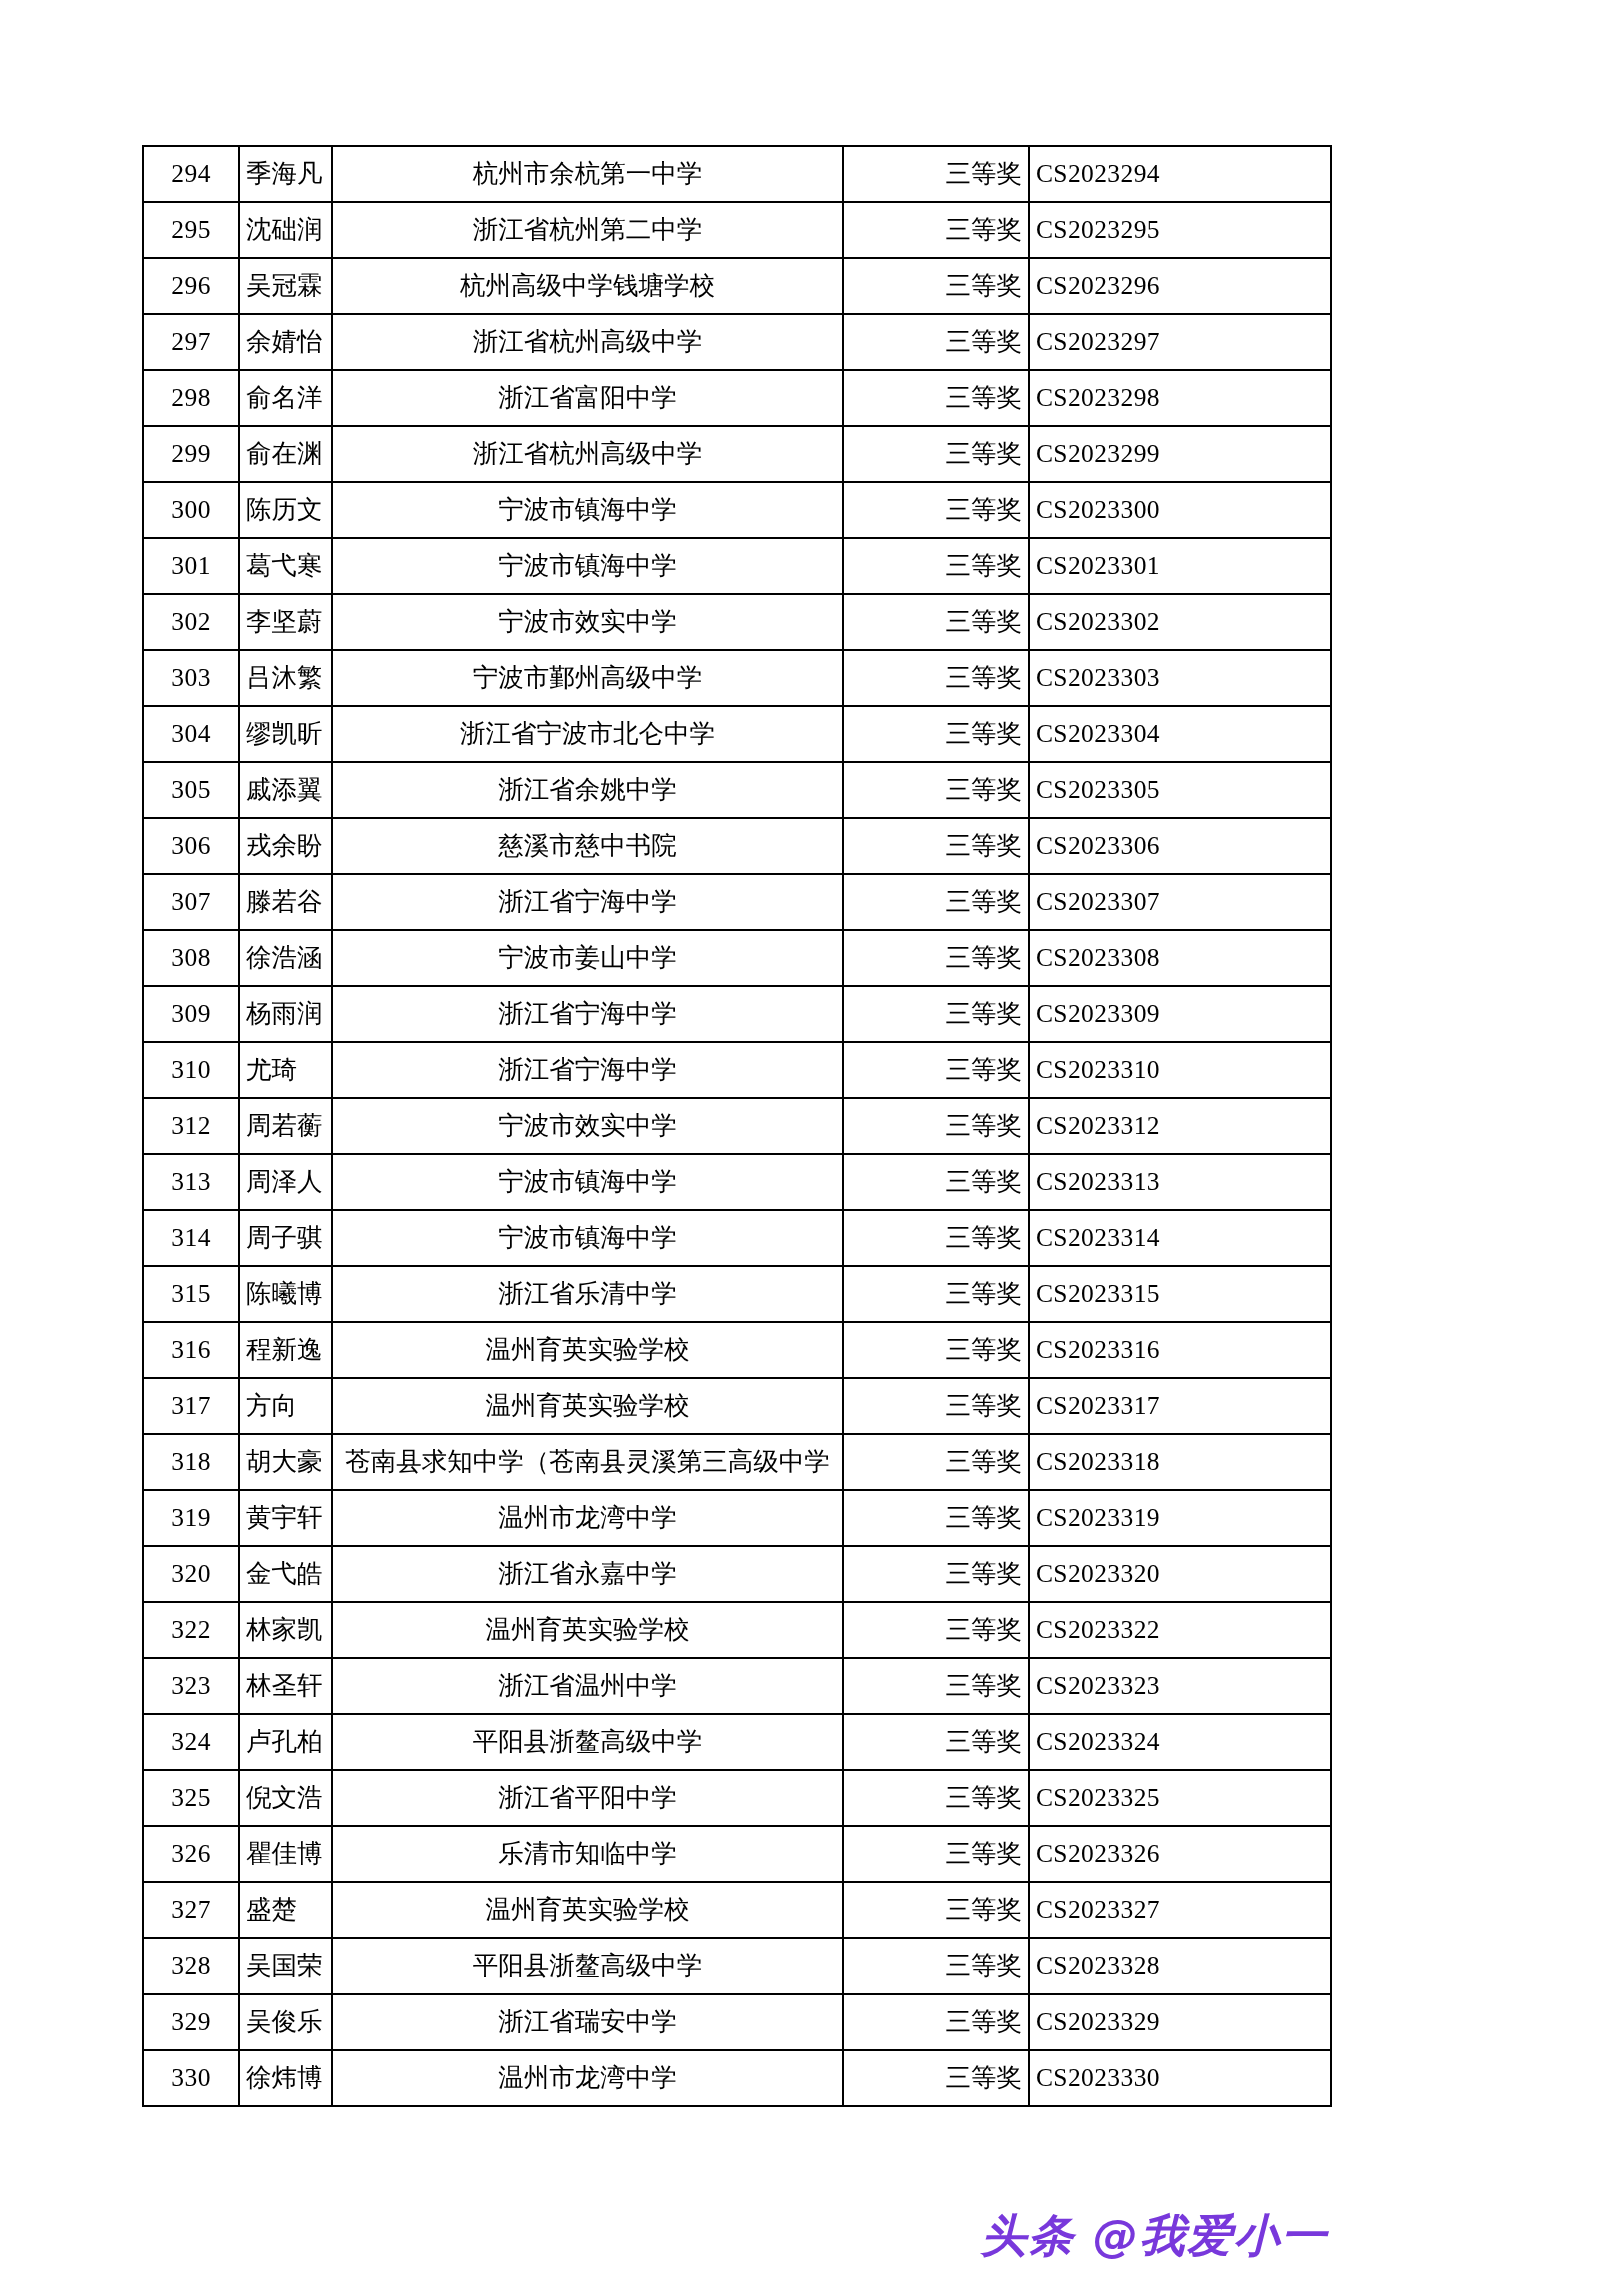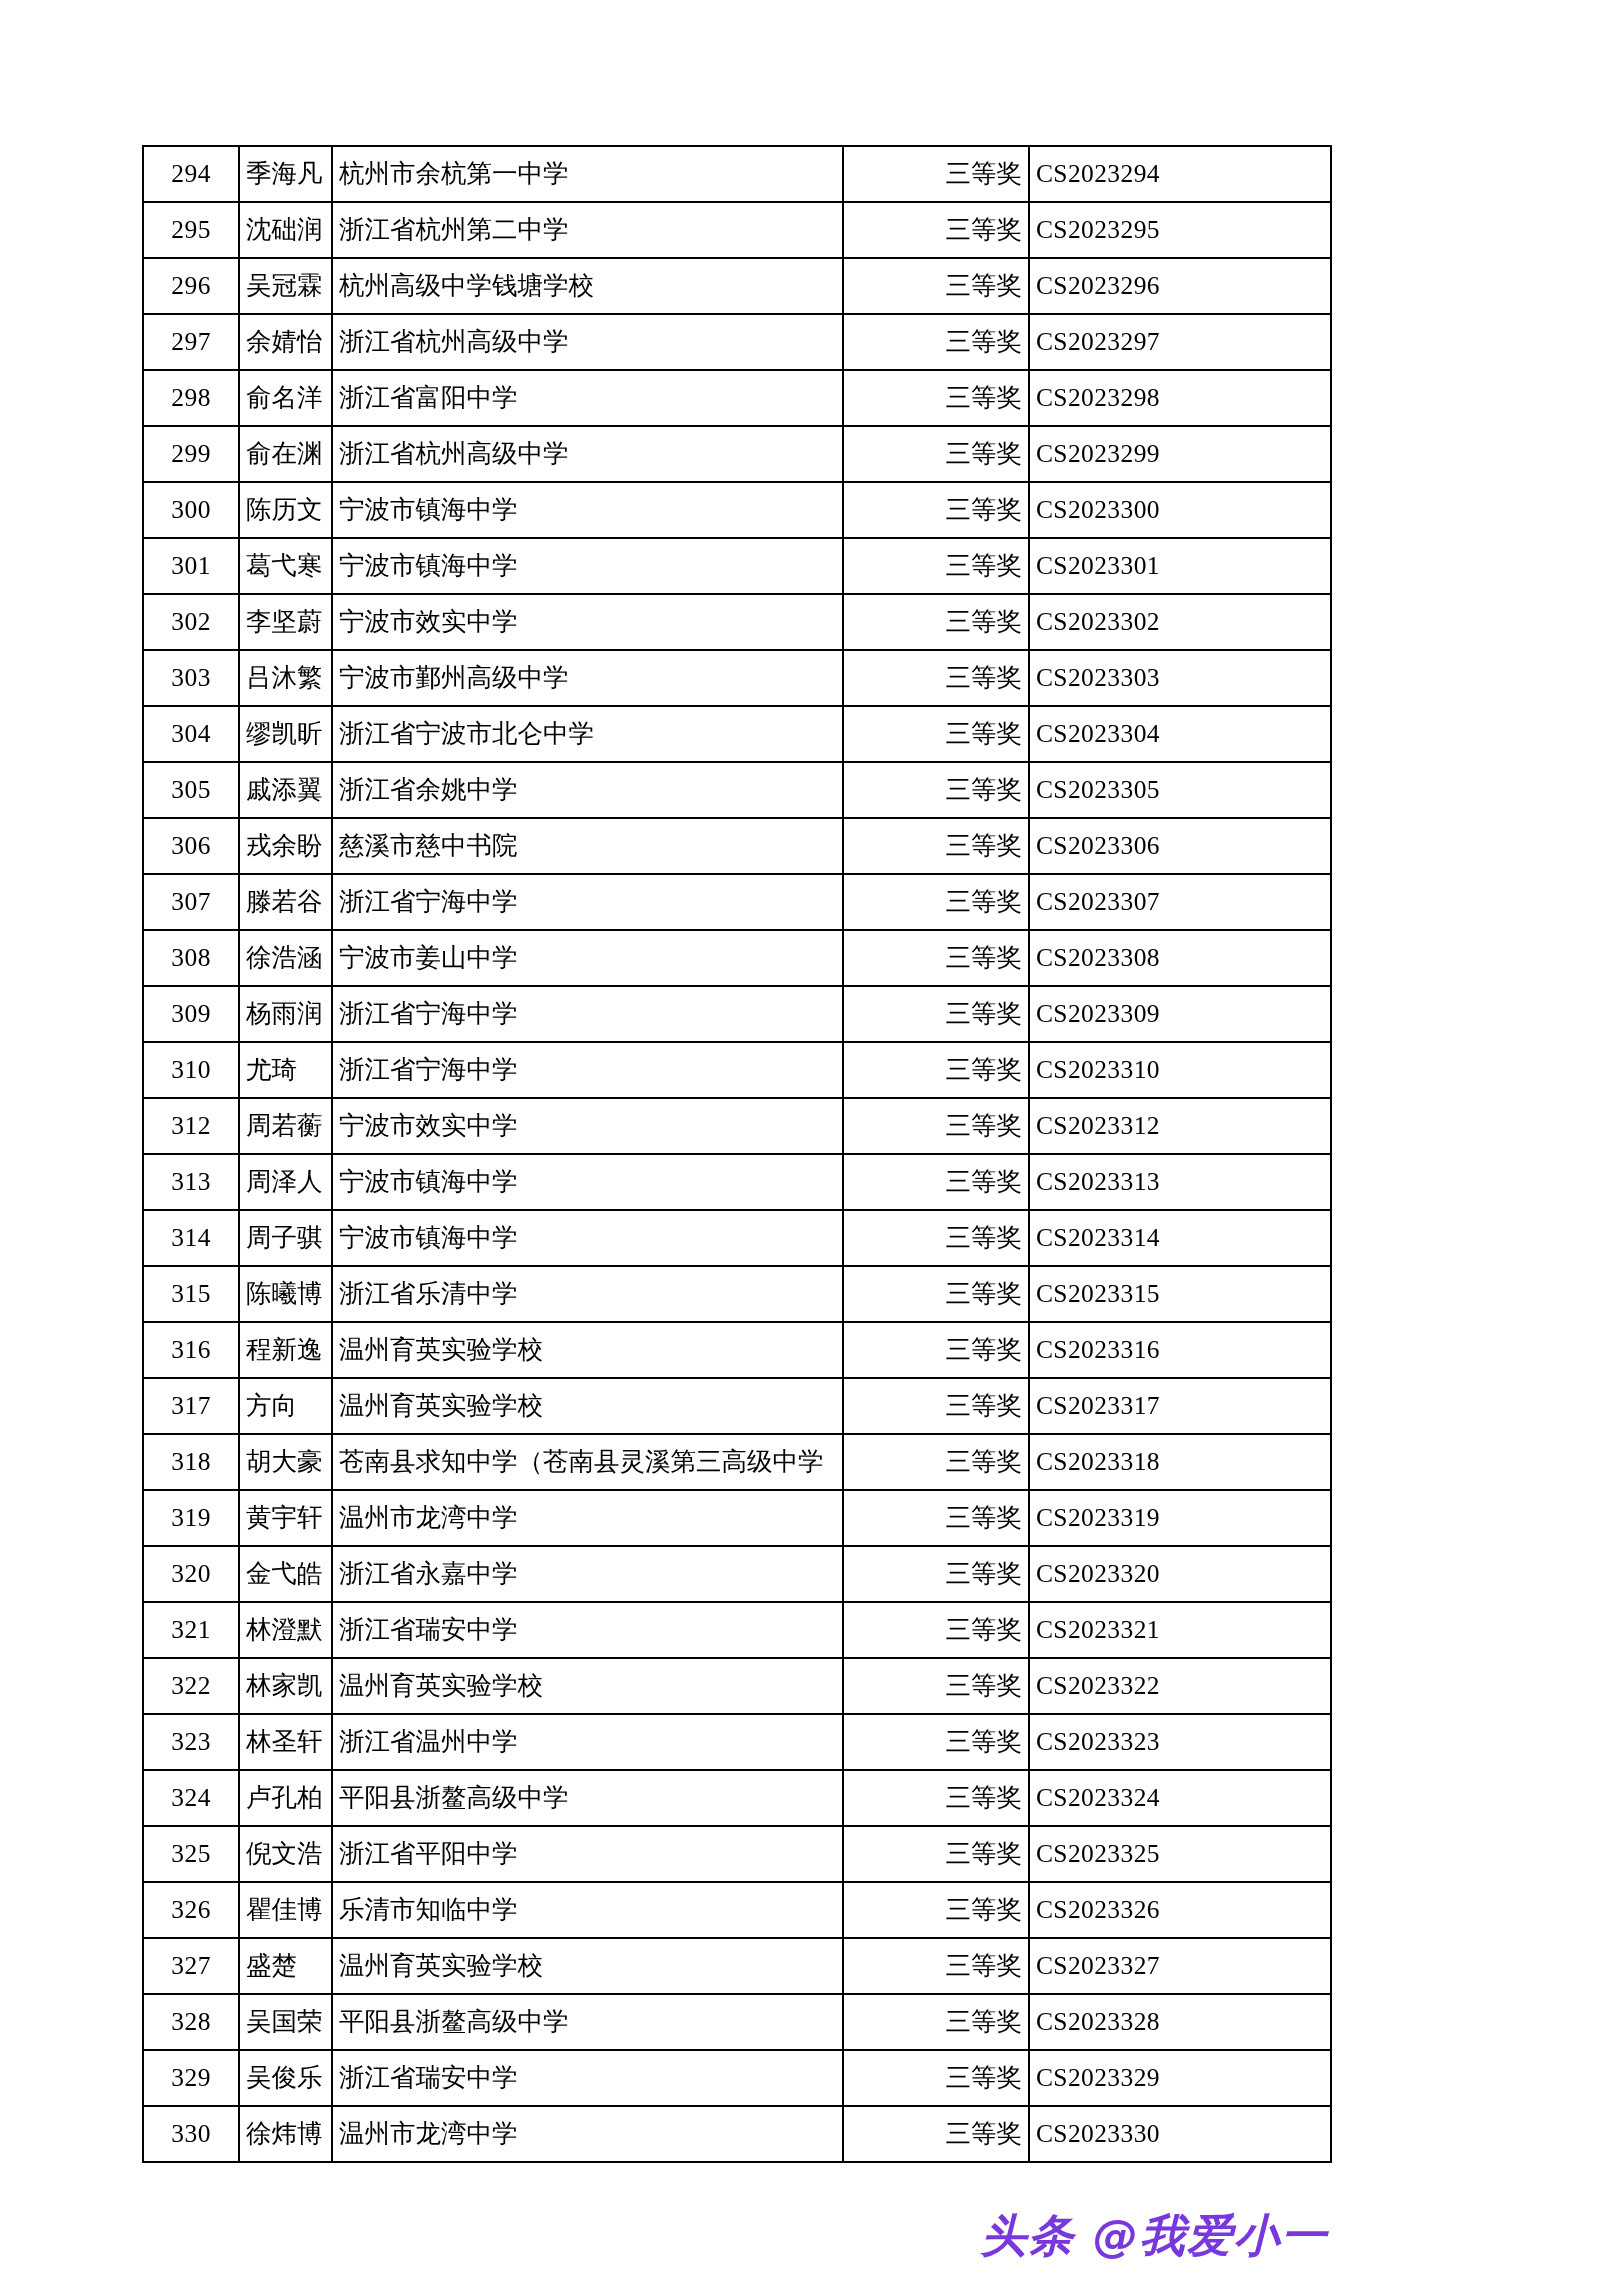--- a/index.html
+++ b/index.html
@@ -53,21 +53,21 @@
 
   td.cell-index {
     text-align: center;
     font-family: "Liberation Serif", "DejaVu Serif", serif;
     letter-spacing: 0.5px;
   }
   td.cell-name {
     padding: 0 3.9px;
   }
   td.cell-school {
-    text-align: left;
+    text-align: center;
     padding-left: 7.8px;
     margin-left: 19px;
   }
   td.cell-award {
     text-align: right;
   }
   td.cell-code {
     text-align: left;
     letter-spacing: 0.4px;
   }
@@ -277,27 +277,20 @@
           <td class="cell-code">CS2023319</td>
         </tr>
         <tr>
           <td class="cell-index">320</td>
           <td class="cell-name">金弋皓</td>
           <td class="cell-school">浙江省永嘉中学</td>
           <td class="cell-award">三等奖</td>
           <td class="cell-code">CS2023320</td>
         </tr>
         <tr>
-          <td class="cell-index">321</td>
-          <td class="cell-name">林澄默</td>
-          <td class="cell-school">浙江省瑞安中学</td>
-          <td class="cell-award">三等奖</td>
-          <td class="cell-code">CS2023321</td>
-        </tr>
-        <tr>
           <td class="cell-index">322</td>
           <td class="cell-name">林家凯</td>
           <td class="cell-school">温州育英实验学校</td>
           <td class="cell-award">三等奖</td>
           <td class="cell-code">CS2023322</td>
         </tr>
         <tr>
           <td class="cell-index">323</td>
           <td class="cell-name">林圣轩</td>
           <td class="cell-school">浙江省温州中学</td>

